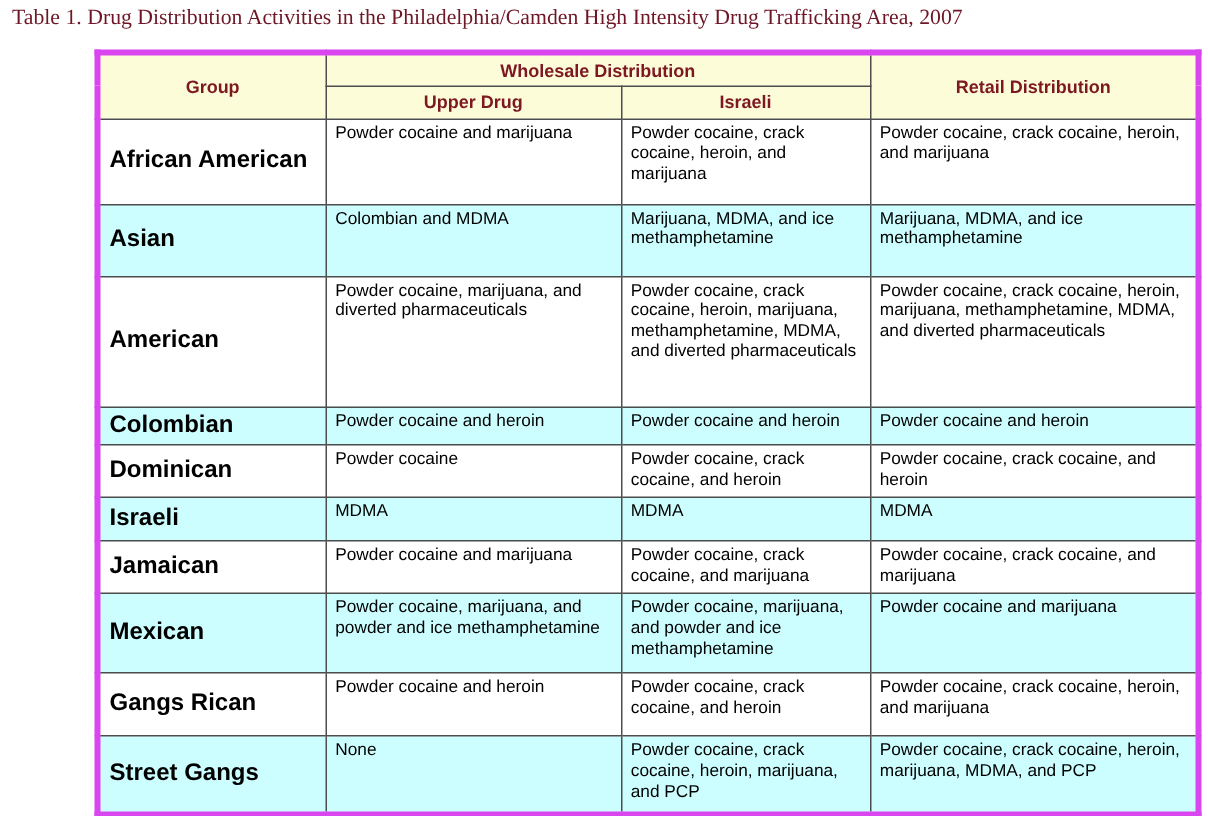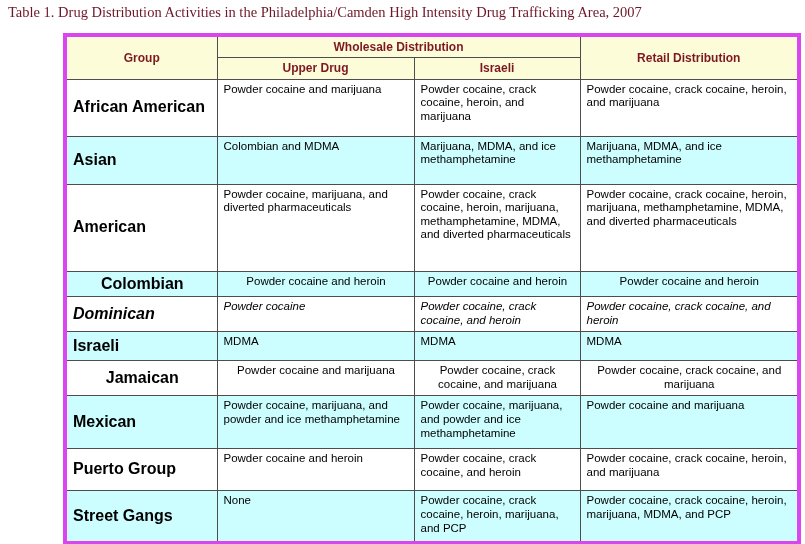--- a/index.html
+++ b/index.html
@@ -96,52 +96,52 @@
           <td>Colombian and MDMA</td>
           <td>Marijuana, MDMA, and ice methamphetamine</td>
           <td>Marijuana, MDMA, and ice methamphetamine</td>
         </tr>
         <tr style="height: 87px;">
           <td class="group">American</td>
           <td>Powder cocaine, marijuana, and diverted pharmaceuticals</td>
           <td>Powder cocaine, crack cocaine, heroin, marijuana, methamphetamine, MDMA, and diverted pharmaceuticals</td>
           <td>Powder cocaine, crack cocaine, heroin, marijuana, methamphetamine, MDMA, and diverted pharmaceuticals</td>
         </tr>
-        <tr class="alt" style="height: 21px; text-align: center;">
+        <tr class="alt" style="height: 21px;">
           <td class="group">Colombian</td>
           <td>Powder cocaine and heroin</td>
           <td>Powder cocaine and heroin</td>
           <td>Powder cocaine and heroin</td>
         </tr>
-        <tr style="height: 35px; font-style: italic;">
+        <tr style="height: 35px;">
           <td class="group">Dominican</td>
           <td>Powder cocaine</td>
           <td>Powder cocaine, crack cocaine, and heroin</td>
           <td>Powder cocaine, crack cocaine, and heroin</td>
         </tr>
         <tr class="alt" style="height: 29px;">
           <td class="group">Israeli</td>
           <td>MDMA</td>
           <td>MDMA</td>
           <td>MDMA</td>
         </tr>
-        <tr style="height: 35px; text-align: center;">
+        <tr style="height: 35px;">
           <td class="group">Jamaican</td>
           <td>Powder cocaine and marijuana</td>
           <td>Powder cocaine, crack cocaine, and marijuana</td>
           <td>Powder cocaine, crack cocaine, and marijuana</td>
         </tr>
         <tr class="alt" style="height: 53px;">
           <td class="group">Mexican</td>
           <td>Powder cocaine, marijuana, and powder and ice methamphetamine</td>
           <td>Powder cocaine, marijuana, and powder and ice methamphetamine</td>
           <td>Powder cocaine and marijuana</td>
         </tr>
         <tr style="height: 42px;">
-          <td class="group">Puerto Group</td>
+          <td class="group">Gangs Rican</td>
           <td>Powder cocaine and heroin</td>
           <td>Powder cocaine, crack cocaine, and heroin</td>
           <td>Powder cocaine, crack cocaine, heroin, and marijuana</td>
         </tr>
         <tr class="alt" style="height: 52px;">
           <td class="group">Street Gangs</td>
           <td>None</td>
           <td>Powder cocaine, crack cocaine, heroin, marijuana, and PCP</td>
           <td>Powder cocaine, crack cocaine, heroin, marijuana, MDMA, and PCP</td>
         </tr>

